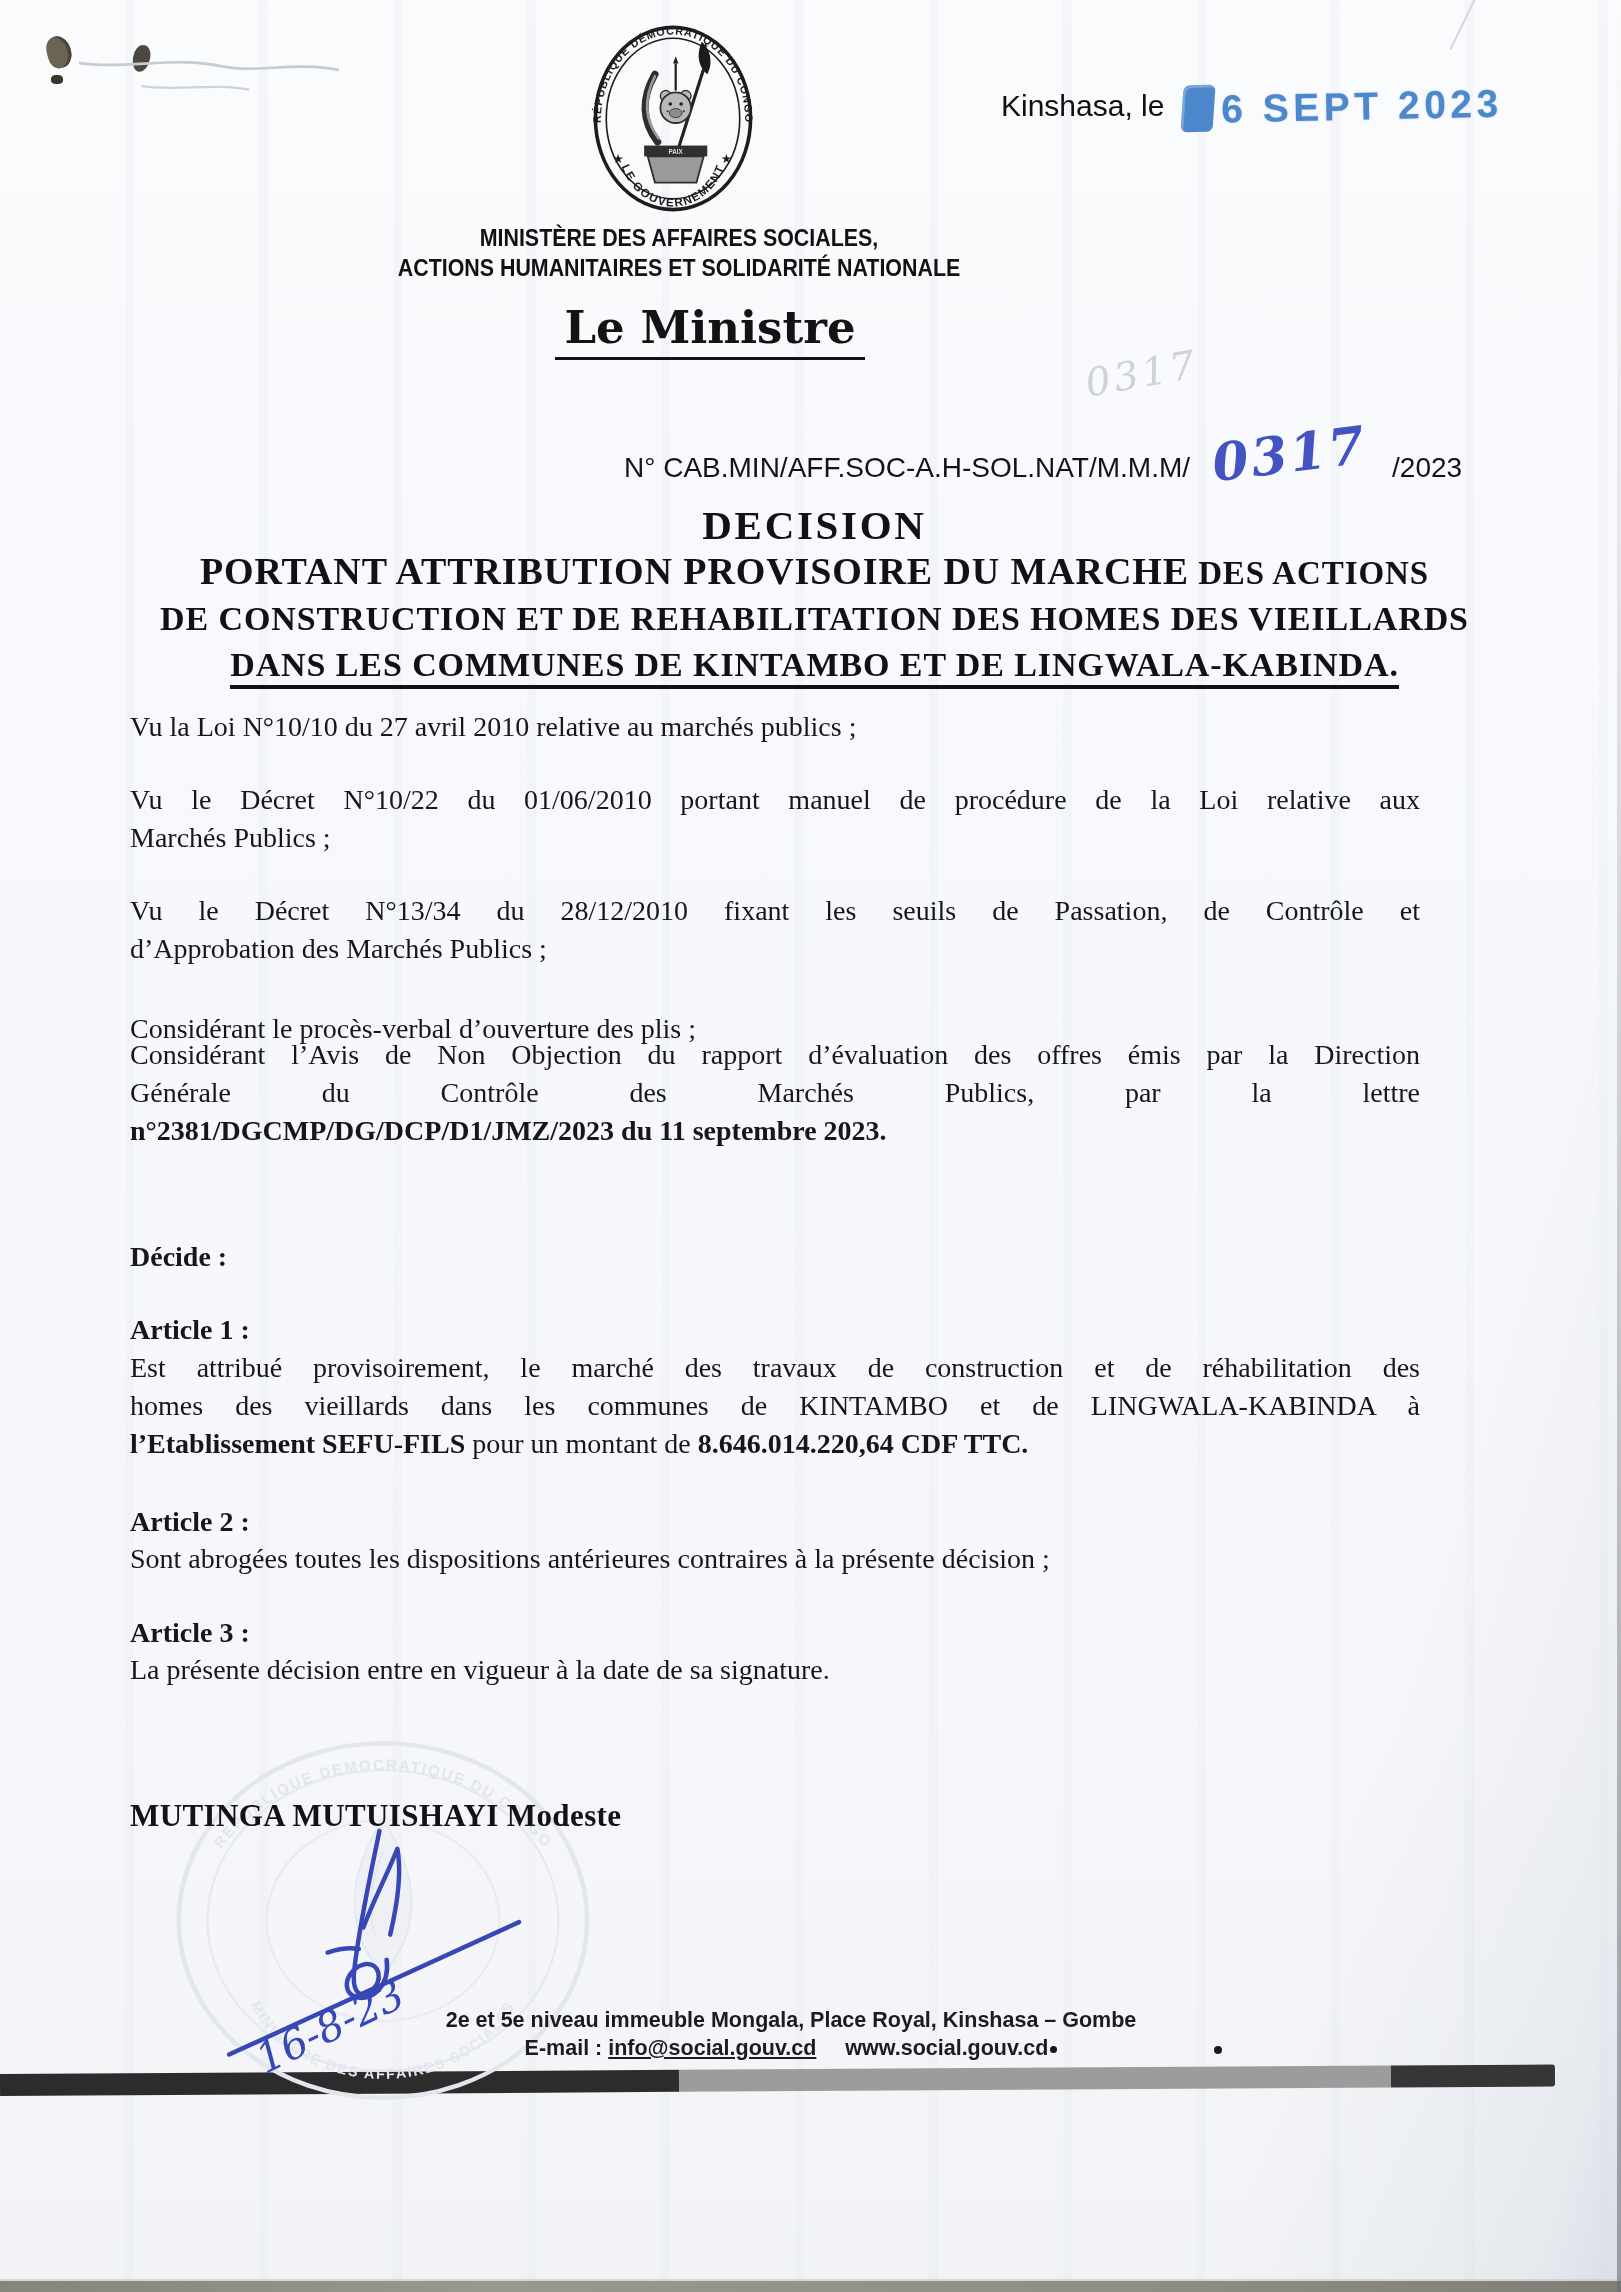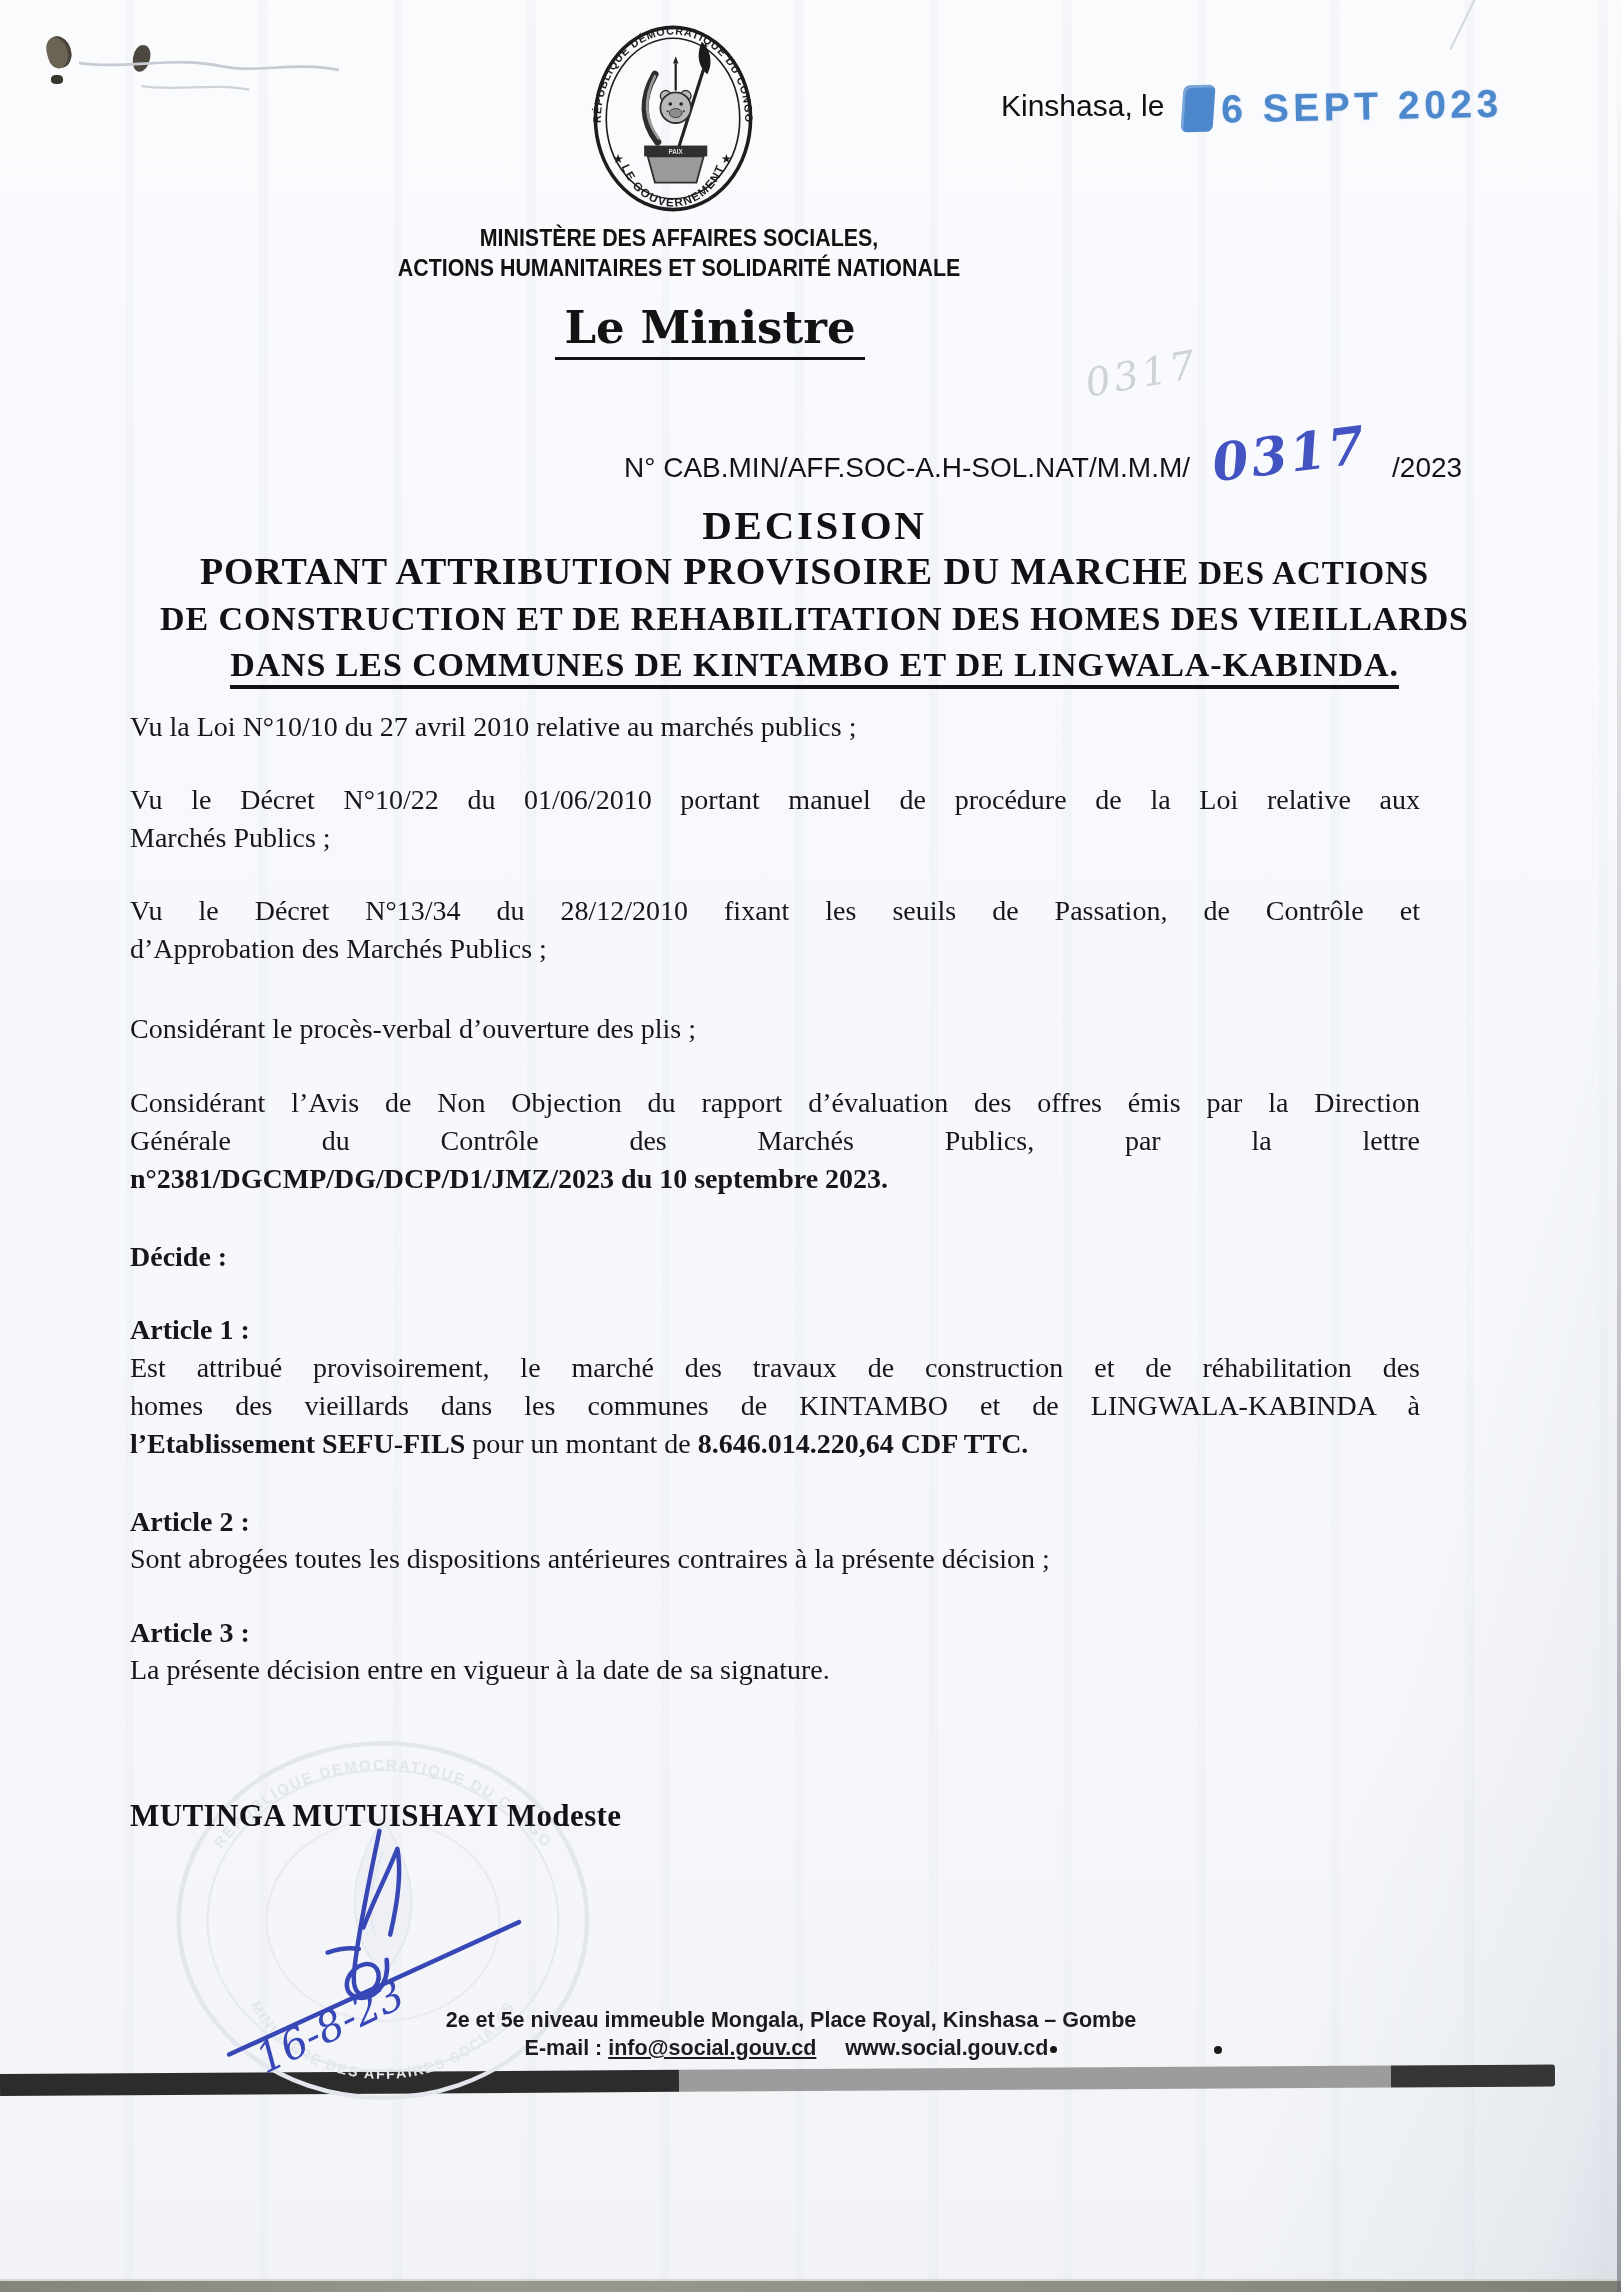--- a/index.html
+++ b/index.html
@@ -166,24 +166,24 @@
 
   <div class="para" style="top:892px">
     <span class="jline">Vu le Décret N°13/34 du 28/12/2010 fixant les seuils de Passation, de Contrôle et</span>
     <span>d’Approbation des Marchés Publics ;</span>
   </div>
 
   <div class="para" style="top:1010px">
     <span>Considérant le procès-verbal d’ouverture des plis ;</span>
   </div>
 
-  <div class="para" style="top:1084px">
+  <div class="para" style="top:1036px">
     <span class="jline">Considérant l’Avis de Non Objection du rapport d’évaluation des offres émis par la Direction</span>
     <span class="jline">Générale du Contrôle des Marchés Publics, par la lettre</span>
-    <span class="b">n°2381/DGCMP/DG/DCP/D1/JMZ/2023  du 10 septembre 2023.</span>
+    <span class="b">n°2381/DGCMP/DG/DCP/D1/JMZ/2023  du 11 septembre 2023.</span>
   </div>
 
   <div class="para b" style="top:1238px">Décide :</div>
 
   <div class="para arth" style="top:1311px">Article 1 :</div>
   <div class="para" style="top:1349px">
     <span class="jline">Est attribué provisoirement, le marché des travaux de construction et de réhabilitation des</span>
     <span class="jline">homes des vieillards dans les communes de KINTAMBO et de LINGWALA-KABINDA à</span>
     <span><span class="b">l’Etablissement SEFU-FILS</span><span> pour un montant de </span><span class="b">8.646.014.220,64 CDF TTC.</span></span>
   </div>

